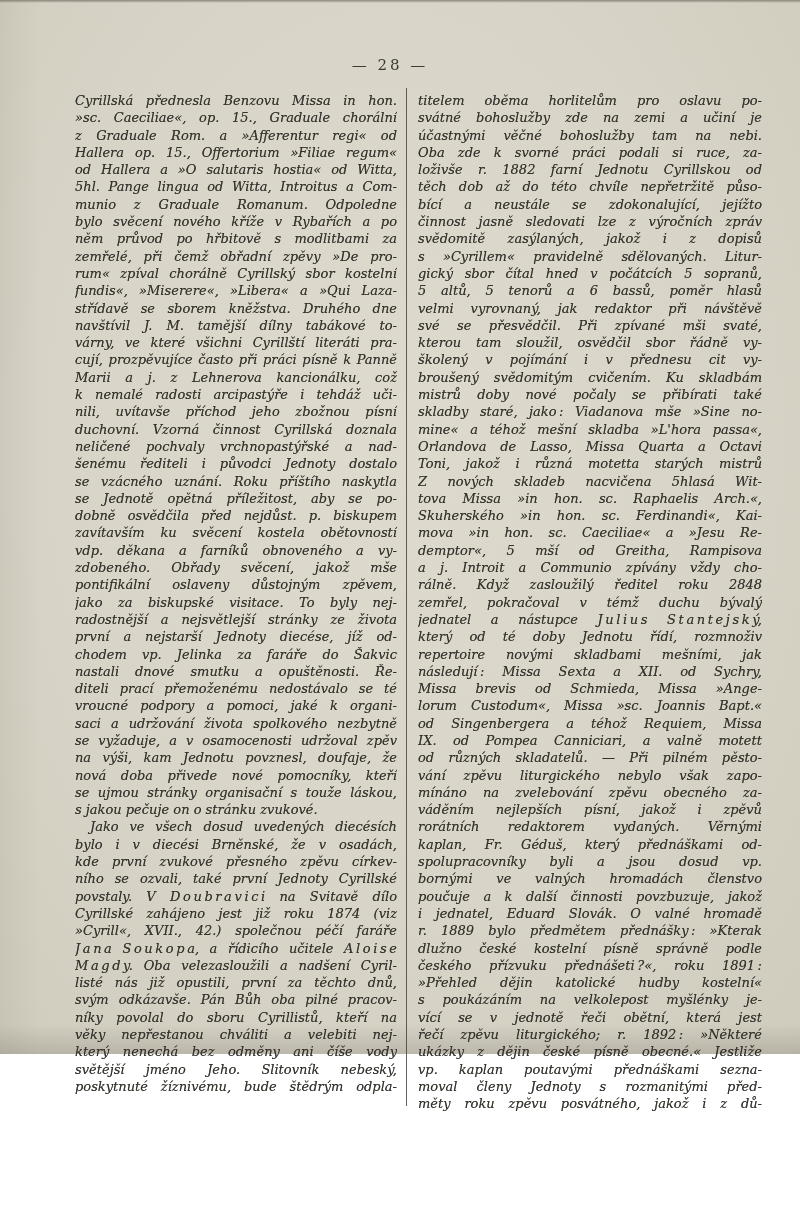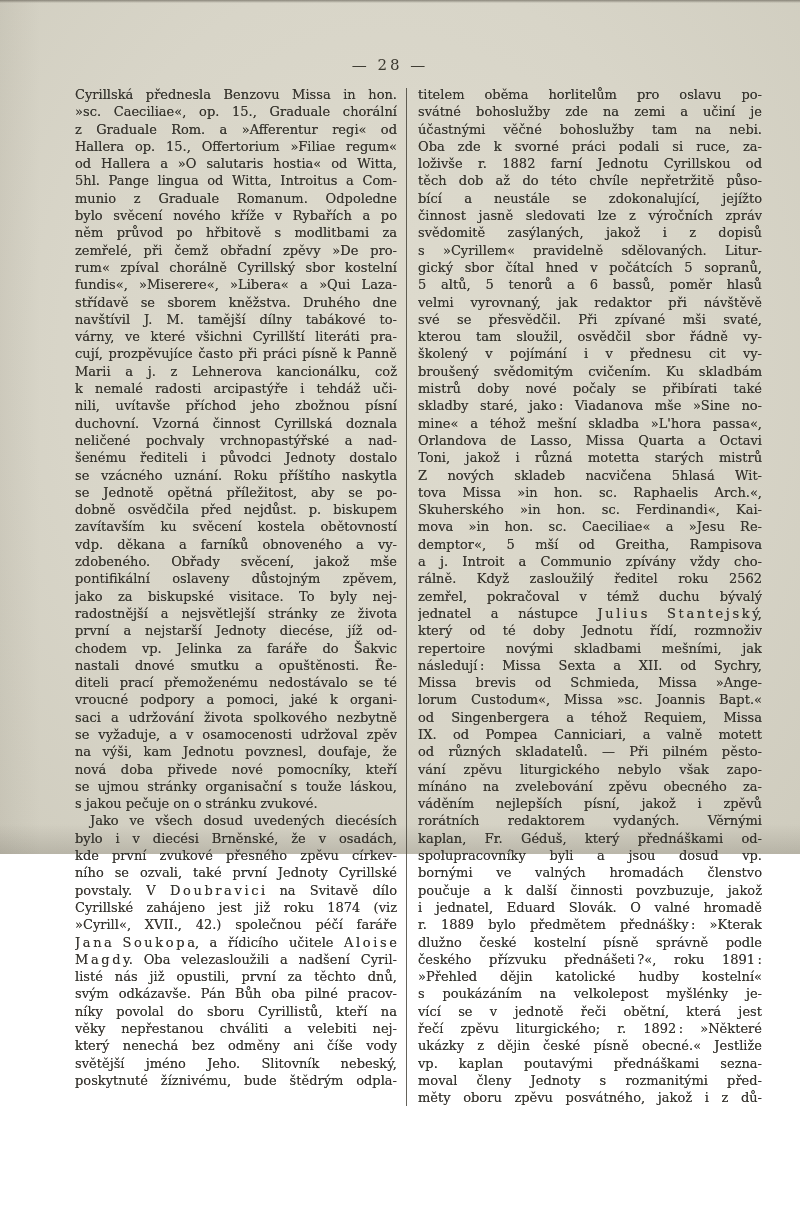--- a/index.html
+++ b/index.html
@@ -3,40 +3,41 @@
 <meta charset="utf-8">
 <style>
   html, body { margin: 0; padding: 0; }
   body {
     width: 800px; height: 1218px;
     font-family: "DejaVu Serif", serif;
     overflow: hidden;
   }
   .page {
     position: relative;
-    width: 800px; height: 854px;
+    width: 800px; height: 1054px;
     background:
       linear-gradient(to bottom, rgba(75,70,60,0.55), rgba(75,70,60,0) 3px),
       linear-gradient(to top, rgba(70,65,55,0.18), rgba(70,65,55,0) 30px),
       linear-gradient(to right, rgba(120,114,100,0.10), rgba(120,114,100,0) 40px),
       radial-gradient(ellipse at 48% 42%, #dedbce 0%, #d8d5c8 55%, #cfccbe 100%);
     color: #35332d;
   }
   .pageno {
     position: absolute;
     top: 56px; left: 0; width: 780px;
     text-align: center;
     font-size: 15px;
     letter-spacing: 3px;
     color: #3a382f;
   }
   .col {
     position: absolute;
-    top: 86px;
+    top: 92px;
     text-shadow: 0 0 0.5px rgba(53,51,45,0.65);
+    font-style: italic;
   }
   .col-left  { left: 75px;  width: 322px; }
   .col-right { left: 418px; width: 344px; }
   .divider {
     position: absolute;
     left: 406px; top: 88px;
     width: 1px; height: 1018px;
     background: rgba(62,60,50,0.8);
   }
   .line {
@@ -139,21 +140,21 @@
       <div class="line">skladby staré, jako : Viadanova mše »Sine no-</div>
       <div class="line">mine« a téhož mešní skladba »L'hora passa«,</div>
       <div class="line">Orlandova de Lasso, Missa Quarta a Octavi</div>
       <div class="line">Toni, jakož i různá motetta starých mistrů</div>
       <div class="line">Z nových skladeb nacvičena 5hlasá Wit-</div>
       <div class="line">tova Missa »in hon. sc. Raphaelis Arch.«,</div>
       <div class="line">Skuherského »in hon. sc. Ferdinandi«, Kai-</div>
       <div class="line">mova »in hon. sc. Caeciliae« a »Jesu Re-</div>
       <div class="line">demptor«, 5 mší od Greitha, Rampisova</div>
       <div class="line">a j. Introit a Communio zpívány vždy cho-</div>
-      <div class="line">rálně. Když zasloužilý ředitel roku 2562</div>
+      <div class="line">rálně. Když zasloužilý ředitel roku 2848</div>
       <div class="line">zemřel, pokračoval v témž duchu bývalý</div>
       <div class="line">jednatel a nástupce J u l i u s S t a n t e j s k ý,</div>
       <div class="line">který od té doby Jednotu řídí, rozmnoživ</div>
       <div class="line">repertoire novými skladbami mešními, jak</div>
       <div class="line">následují : Missa Sexta a XII. od Sychry,</div>
       <div class="line">Missa brevis od Schmieda, Missa »Ange-</div>
       <div class="line">lorum Custodum«, Missa »sc. Joannis Bapt.«</div>
       <div class="line">od Singenbergera a téhož Requiem, Missa</div>
       <div class="line">IX. od Pompea Canniciari, a valně motett</div>
       <div class="line">od různých skladatelů. — Při pilném pěsto-</div>
@@ -169,15 +170,15 @@
       <div class="line">r. 1889 bylo předmětem přednášky : »Kterak</div>
       <div class="line">dlužno české kostelní písně správně podle</div>
       <div class="line">českého přízvuku přednášeti ?«, roku 1891 :</div>
       <div class="line">»Přehled dějin katolické hudby kostelní«</div>
       <div class="line">s poukázáním na velkolepost myšlénky je-</div>
       <div class="line">vící se v jednotě řeči obětní, která jest</div>
       <div class="line">řečí zpěvu liturgického; r. 1892 : »Některé</div>
       <div class="line">ukázky z dějin české písně obecné.« Jestliže</div>
       <div class="line">vp. kaplan poutavými přednáškami sezna-</div>
       <div class="line">moval členy Jednoty s rozmanitými před-</div>
-      <div class="line">měty oboru zpěvu posvátného, jakož i z dů-</div>
+      <div class="line">měty roku zpěvu posvátného, jakož i z dů-</div>
     </div>
 </div>
 
 </body></html>

